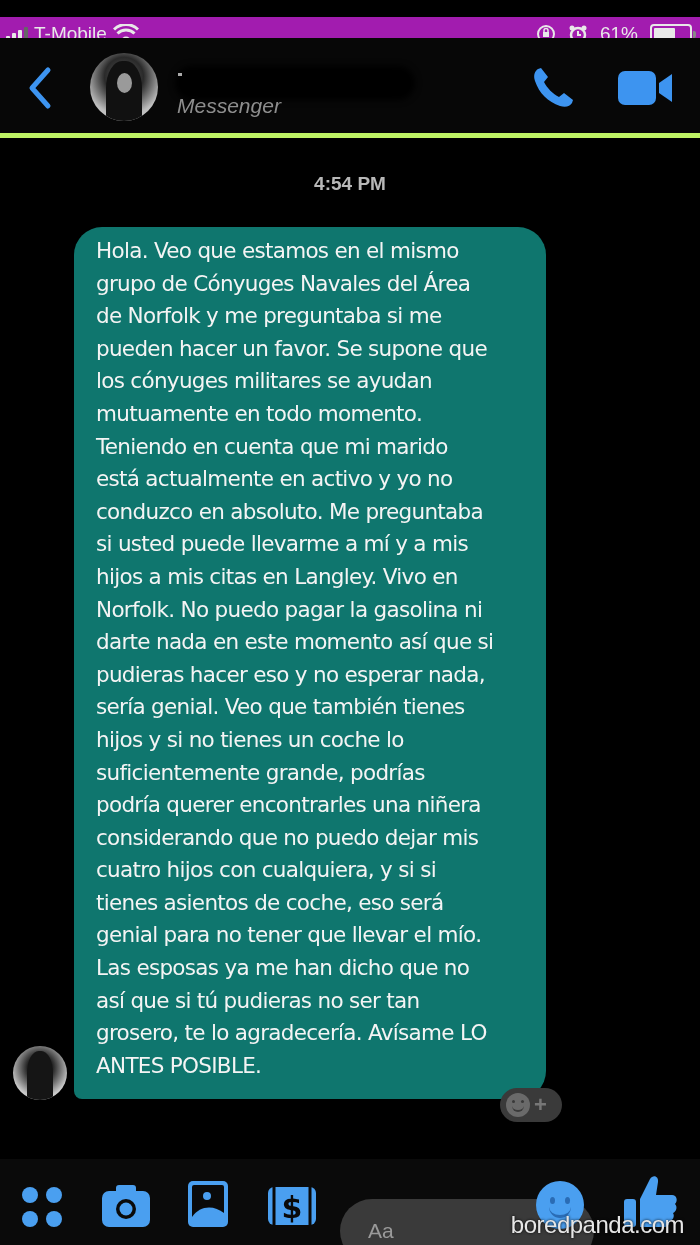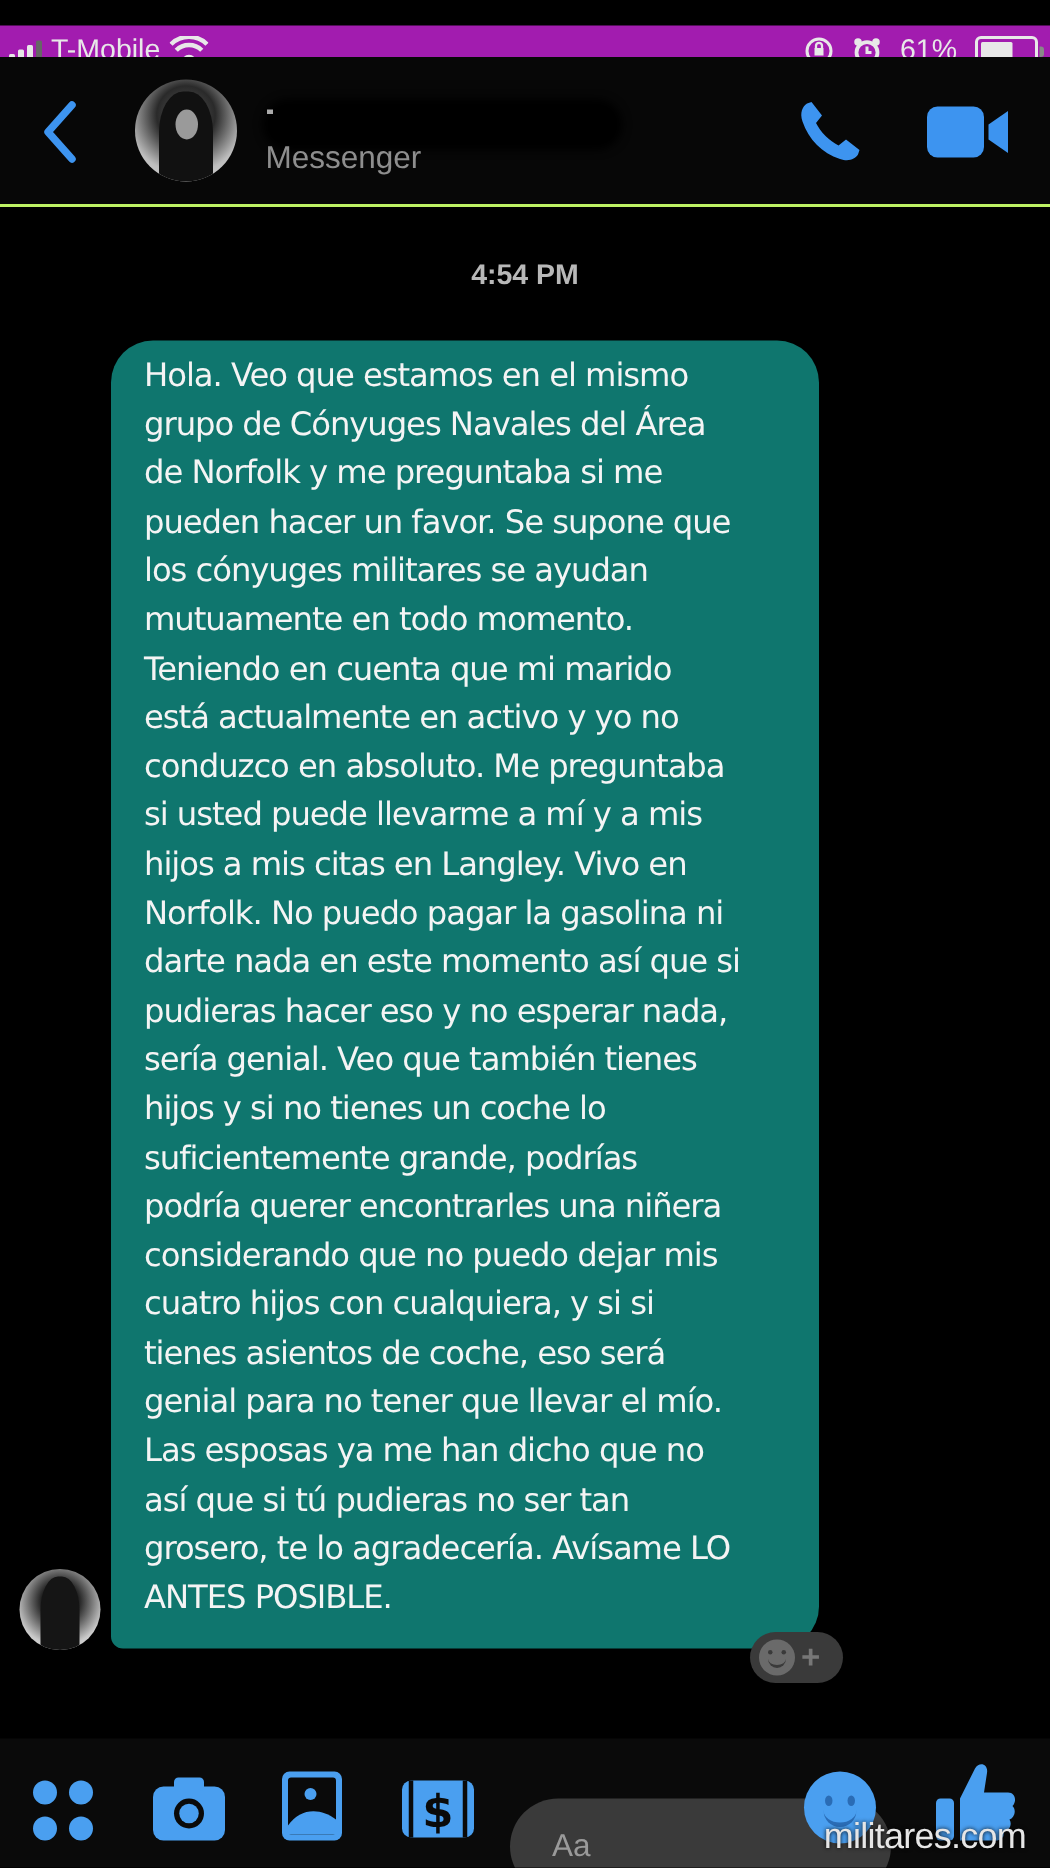--- a/index.html
+++ b/index.html
@@ -12,21 +12,21 @@
   .signal { display: flex; align-items: flex-end; gap: 2px; height: 14px; }
   .signal span { width: 4px; background: #e8e8e8; border-radius: 1px; }
   .signal span.dim { background: #666; }
   .sb-time { position: absolute; left: 0; width: 700px; text-align: center; top: 6px; font-size: 20px; font-weight: bold; color: #e8e8e8; pointer-events: none; }
   .sb-right { position: absolute; right: 8px; top: 6px; display: flex; align-items: center; gap: 12px; font-size: 19px; color: #e8e8e8; }
   .battery { width: 42px; height: 20px; border: 2px solid #e8e8e8; border-radius: 4px; position: relative; padding: 2px; }
   .battery::after { content: ""; position: absolute; right: -6px; top: 5px; width: 3px; height: 7px; background: #888; border-radius: 0 2px 2px 0; }
   .battery .fill { height: 100%; background: #e8e8e8; border-radius: 1px; }
 
   
-  .header { position: absolute; top: 38px; left: 0; width: 700px; height: 100px; background: #070707; border-bottom: 2px solid #bef264; }
+  .header { position: absolute; top: 38px; left: 0; width: 700px; height: 100px; background: #070707; border-bottom: 5px solid #bef264; font-style: italic; }
   .back-btn { position: absolute; left: 22px; top: 28px; width: 36px; height: 44px; cursor: pointer; }
   .header-avatar { position: absolute; left: 90px; top: 15px; width: 68px; height: 68px; border-radius: 50%;
     background: radial-gradient(circle at 50% 35%, #5a5a5a 0%, #2a2a2a 35%, #bdbdbd 70%, #e0e0e0 100%); overflow: hidden; cursor: pointer; }
   .header-avatar .hair { position: absolute; left: 16px; top: 8px; width: 36px; height: 60px; background: #111; border-radius: 45% 45% 10% 10%; }
   .header-avatar .face { position: absolute; left: 27px; top: 20px; width: 15px; height: 20px; background: #9a9a9a; border-radius: 50%; }
   .name-redacted { position: absolute; left: 175px; top: 28px; width: 240px; height: 34px; background: #000; border-radius: 20px; filter: blur(3px); }
   .name-dot { position: absolute; left: 178px; top: 35px; width: 4px; height: 3px; background: #aaa; }
   .sub-label { position: absolute; left: 177px; top: 56px; font-size: 21px; color: #8e8e8e; }
   .call-btn { position: absolute; left: 528px; top: 25px; width: 50px; height: 50px; cursor: pointer; }
   .video-btn { position: absolute; left: 616px; top: 30px; width: 58px; height: 40px; cursor: pointer; }
@@ -186,14 +186,14 @@
     <text x="26" y="35" text-anchor="middle" font-family="DejaVu Sans, sans-serif" font-size="30" font-weight="bold" fill="#0a0a0a">$</text>
   </svg>
   <div class="message-input">
     <span class="ph">Aa</span>
   </div>
   <div class="emoji-btn"></div>
   <svg class="like-btn" viewBox="0 0 60 60">
     <rect x="4" y="28" width="12" height="28" rx="3" fill="#4a9ff0"></rect>
     <path d="M20 28 L30 8 C33 3 39 5 38 11 L36 24 H52 C57 24 58 30 55 33 C58 36 56 41 53 42 C55 45 53 50 49 50 C50 54 47 56 44 56 H20 Z" fill="#4a9ff0"></path>
   </svg>
-  <div class="watermark">militares.com</div>
+  <div class="watermark">boredpanda.com</div>
 </div>
 
 </body></html>

